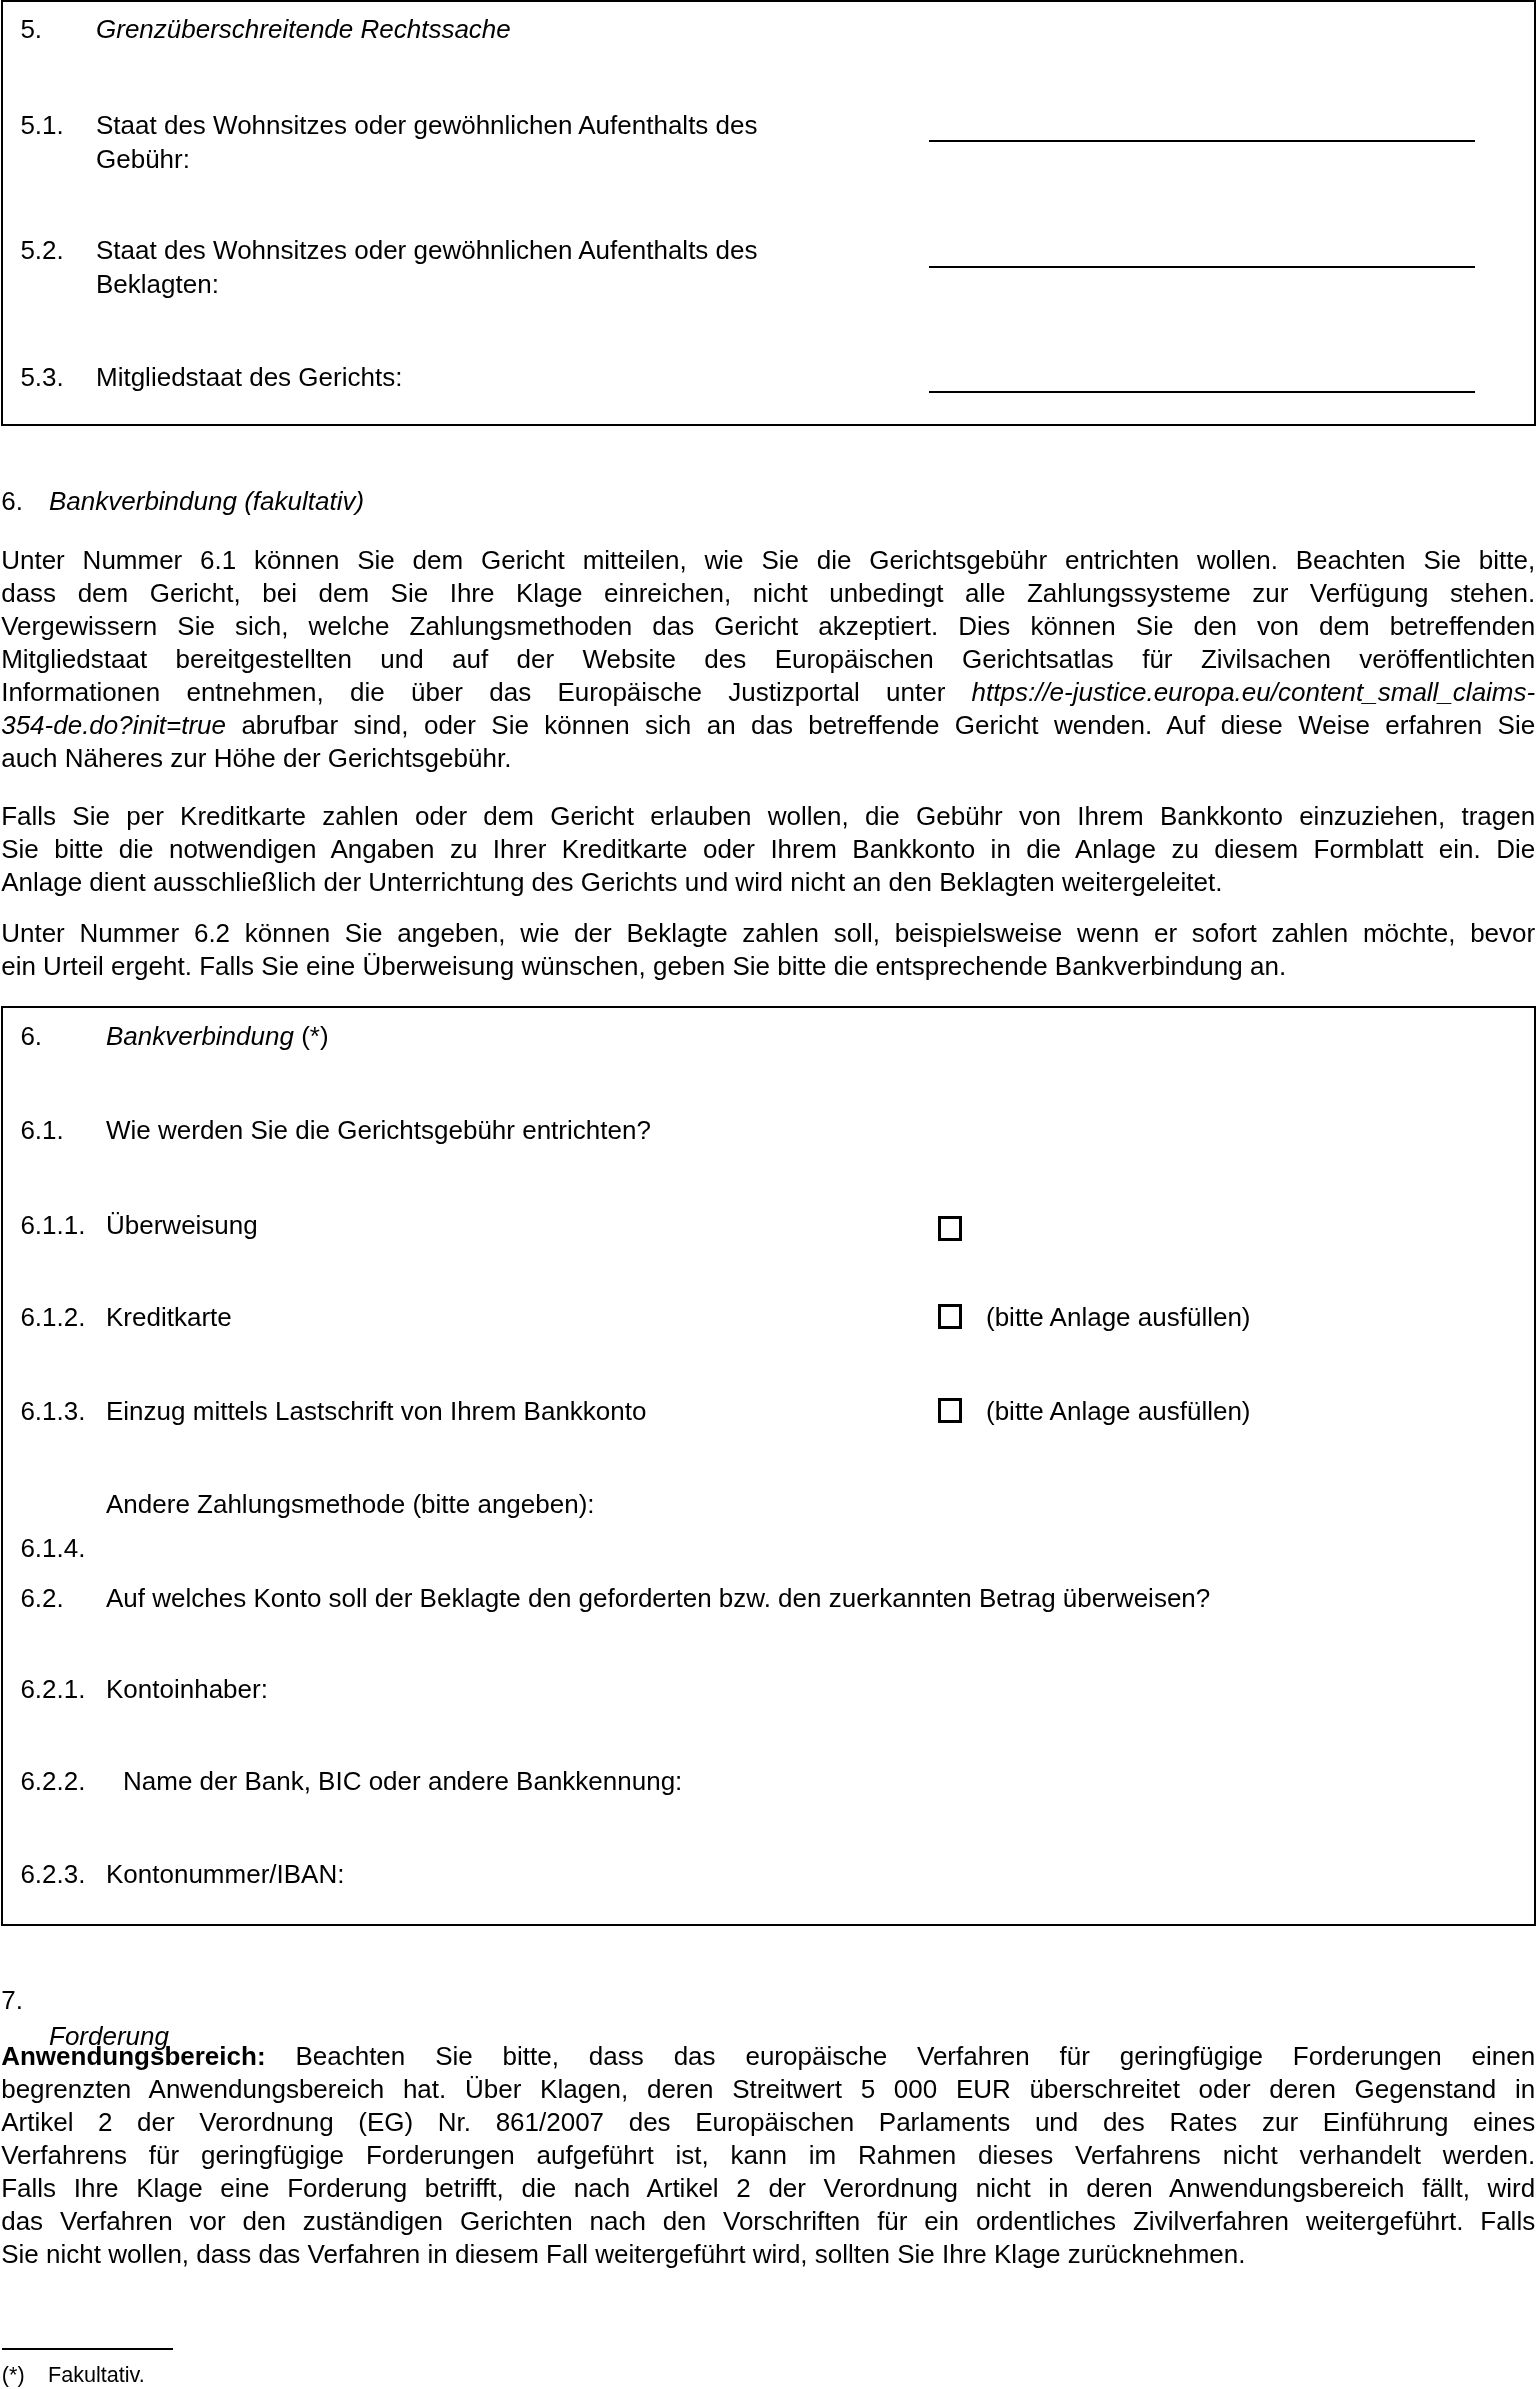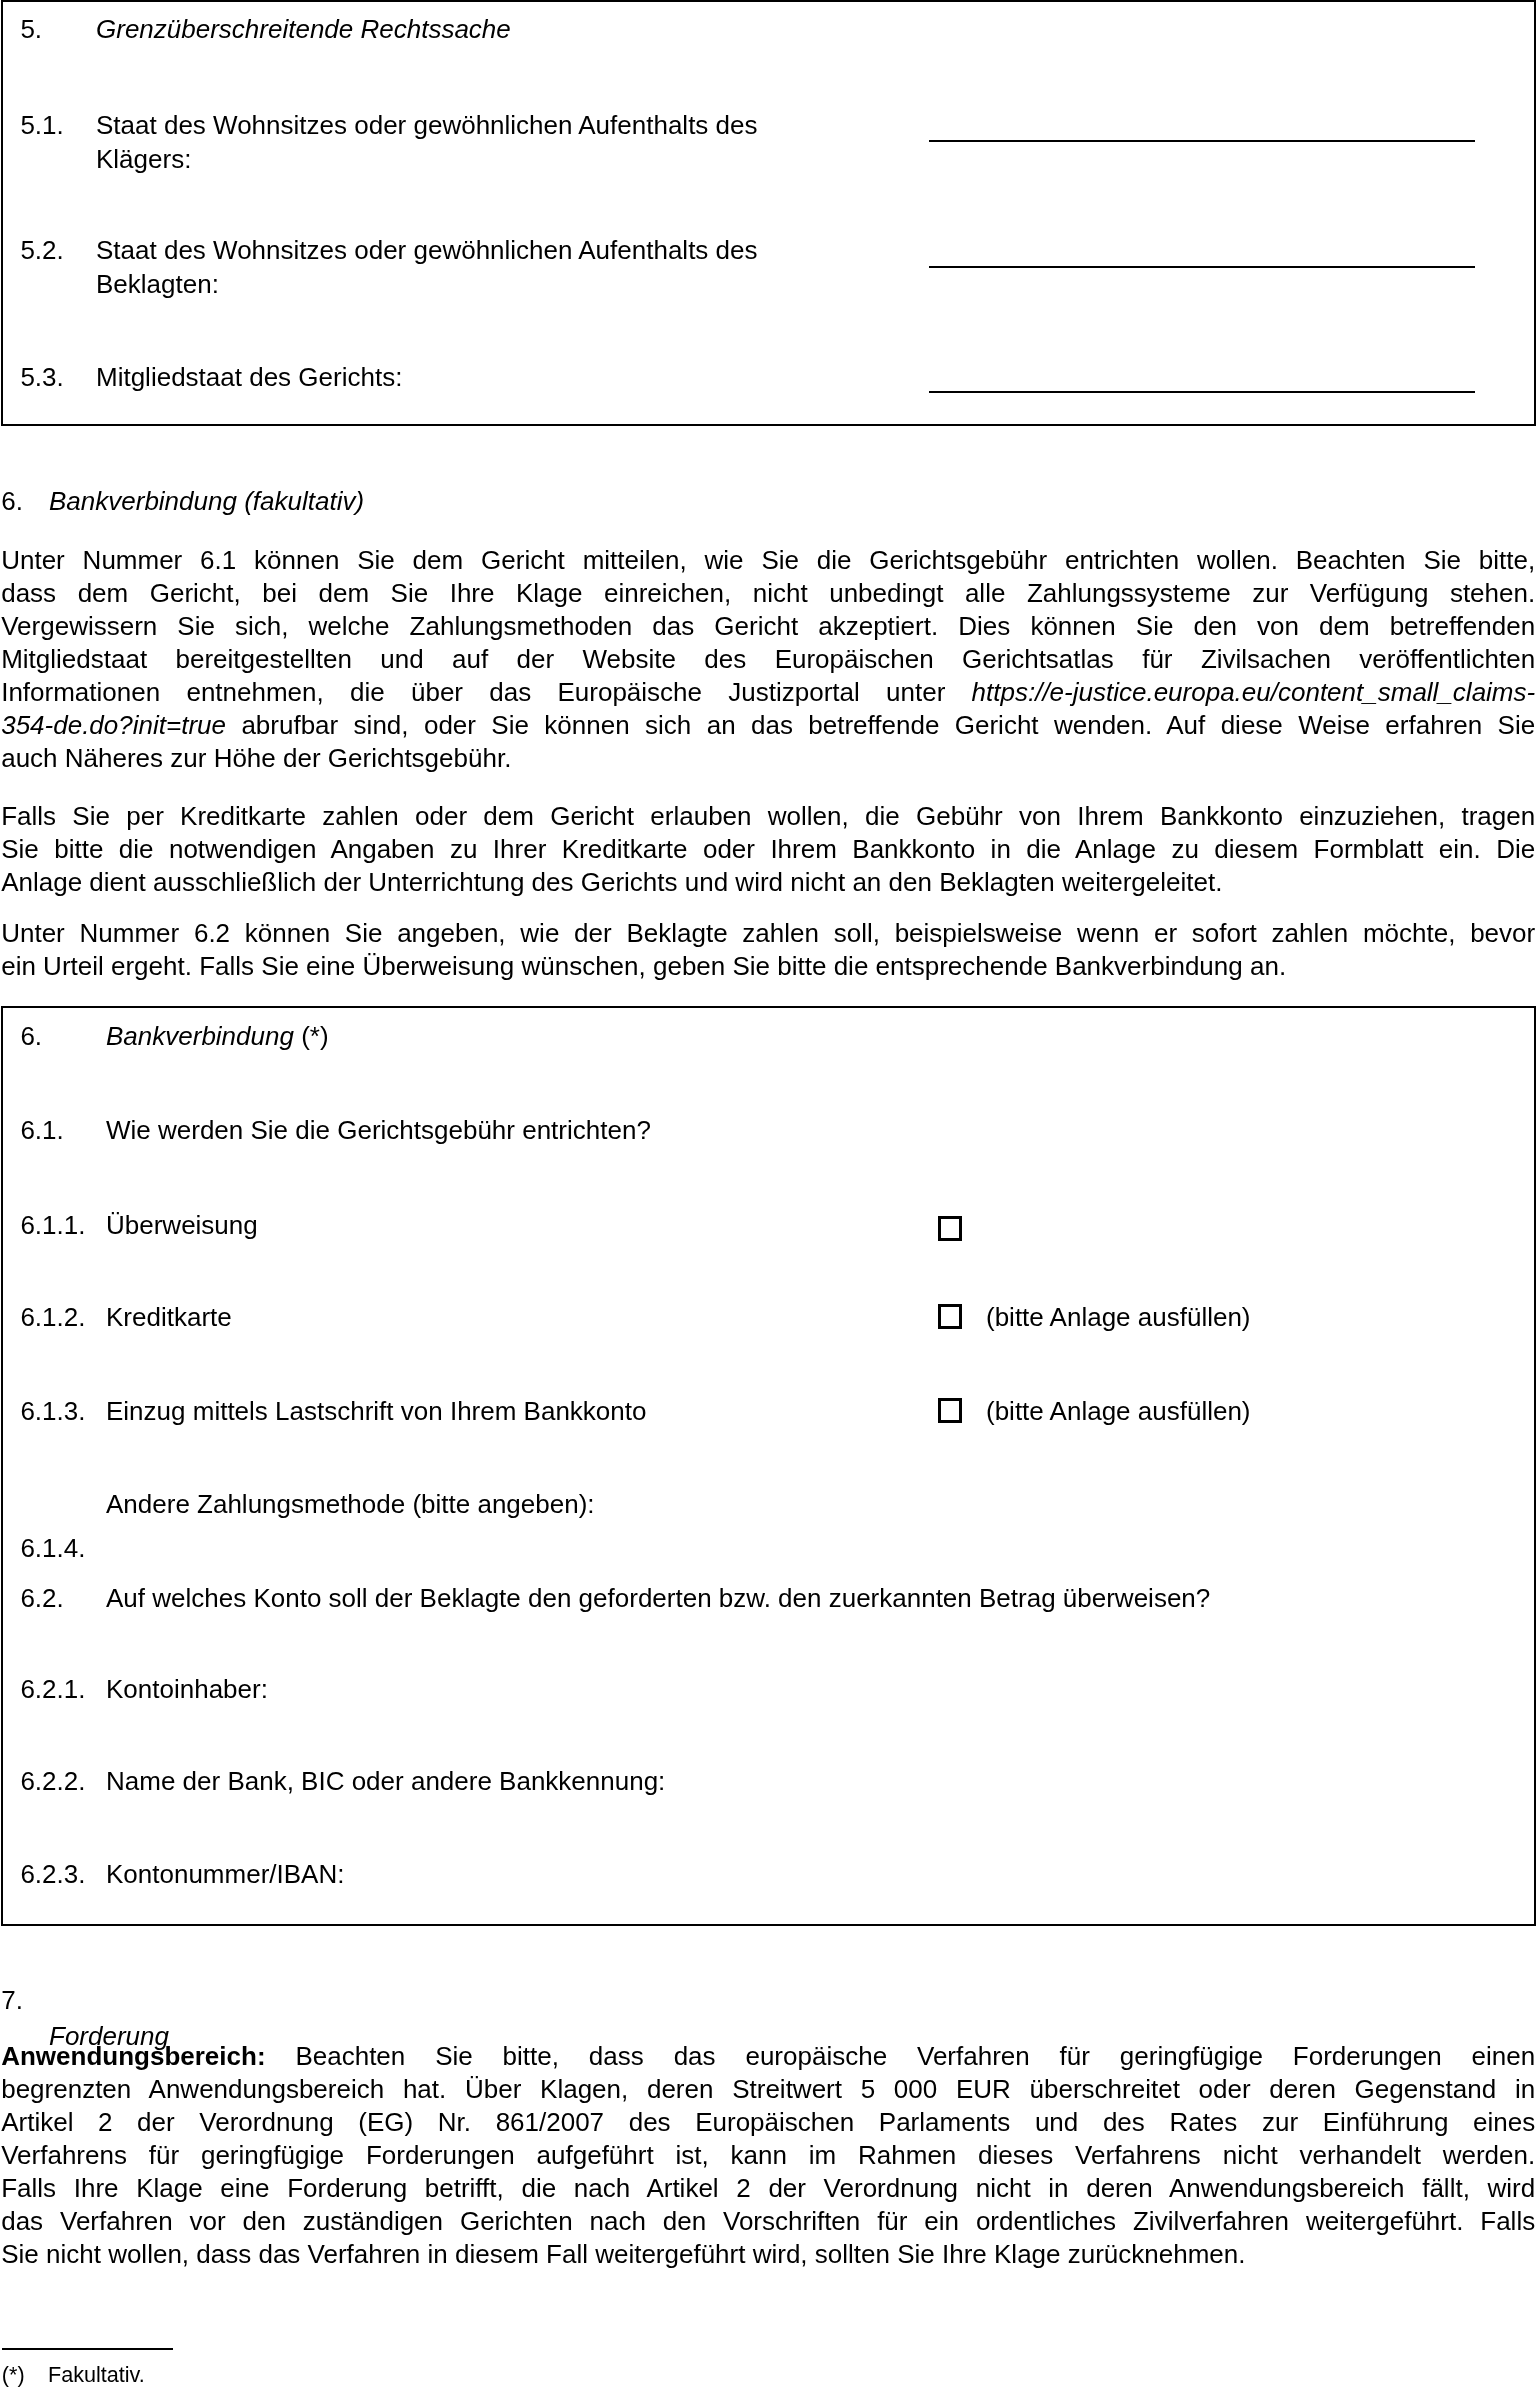--- a/index.html
+++ b/index.html
@@ -21,21 +21,21 @@
 </style>
 </head>
 <body>
 
 <div class="box" style="left:1.2px; top:0px; width:1535px; height:426px;"></div>
 <div class="abs" style="left:20.4px; top:14.4px;">5.</div>
 <div class="abs it" style="left:96px; top:14.4px;">Grenzüberschreitende Rechtssache</div>
 
 <div class="abs" style="left:20.4px; top:110px;">5.1.</div>
 <div class="abs" style="left:96px; top:110px;">Staat des Wohnsitzes oder gewöhnlichen Aufenthalts des</div>
-<div class="abs" style="left:96px; top:144px;">Klägers:</div>
+<div class="abs" style="left:96px; top:144px;">Gebühr:</div>
 <div class="blank" style="left:929px; top:140px; width:546px;"></div>
 
 <div class="abs" style="left:20.4px; top:235px;">5.2.</div>
 <div class="abs" style="left:96px; top:235px;">Staat des Wohnsitzes oder gewöhnlichen Aufenthalts des</div>
 <div class="abs" style="left:96px; top:269px;">Beklagten:</div>
 <div class="blank" style="left:929px; top:266px; width:546px;"></div>
 
 <div class="abs" style="left:20.4px; top:362px;">5.3.</div>
 <div class="abs" style="left:96px; top:362px;">Mitgliedstaat des Gerichts:</div>
 <div class="blank" style="left:929px; top:391px; width:546px;"></div>
@@ -86,21 +86,21 @@
 <div class="abs" style="left:20.4px; top:1489px;margin-top:44px;">6.1.4.</div>
 <div class="abs" style="left:106px; top:1489px;text-align:center;">Andere Zahlungsmethode (bitte angeben):</div>
 
 <div class="abs" style="left:20.4px; top:1583px;">6.2.</div>
 <div class="abs" style="left:106px; top:1583px;">Auf welches Konto soll der Beklagte den geforderten bzw. den zuerkannten Betrag überweisen?</div>
 
 <div class="abs" style="left:20.4px; top:1674px;">6.2.1.</div>
 <div class="abs" style="left:106px; top:1674px;">Kontoinhaber:</div>
 
 <div class="abs" style="left:20.4px; top:1766px;">6.2.2.</div>
-<div class="abs" style="left:106px; top:1766px;">Name der Bank, BIC oder andere Bankkennung:</div>
+<div class="abs" style="left:123px; top:1766px;">Name der Bank, BIC oder andere Bankkennung:</div>
 
 <div class="abs" style="left:20.4px; top:1859px;">6.2.3.</div>
 <div class="abs" style="left:106px; top:1859px;">Kontonummer/IBAN:</div>
 
 <div class="abs" style="left:1.2px; top:1985px;">7.</div>
 <div class="abs it" style="left:49px; top:1985px;margin-top:36px;">Forderung</div>
 <div class="para" style="top:2040px;">
     <span class="line"><span style="font-weight: bold;">Anwendungsbereich:</span><span> Beachten Sie bitte, dass das europäische Verfahren für geringfügige Forderungen einen</span></span>
     <span class="line"><span>begrenzten Anwendungsbereich hat. Über Klagen, deren Streitwert 5 000 EUR überschreitet oder deren Gegenstand in</span></span>
     <span class="line"><span>Artikel 2 der Verordnung (EG) Nr. 861/2007 des Europäischen Parlaments und des Rates zur Einführung eines</span></span>

